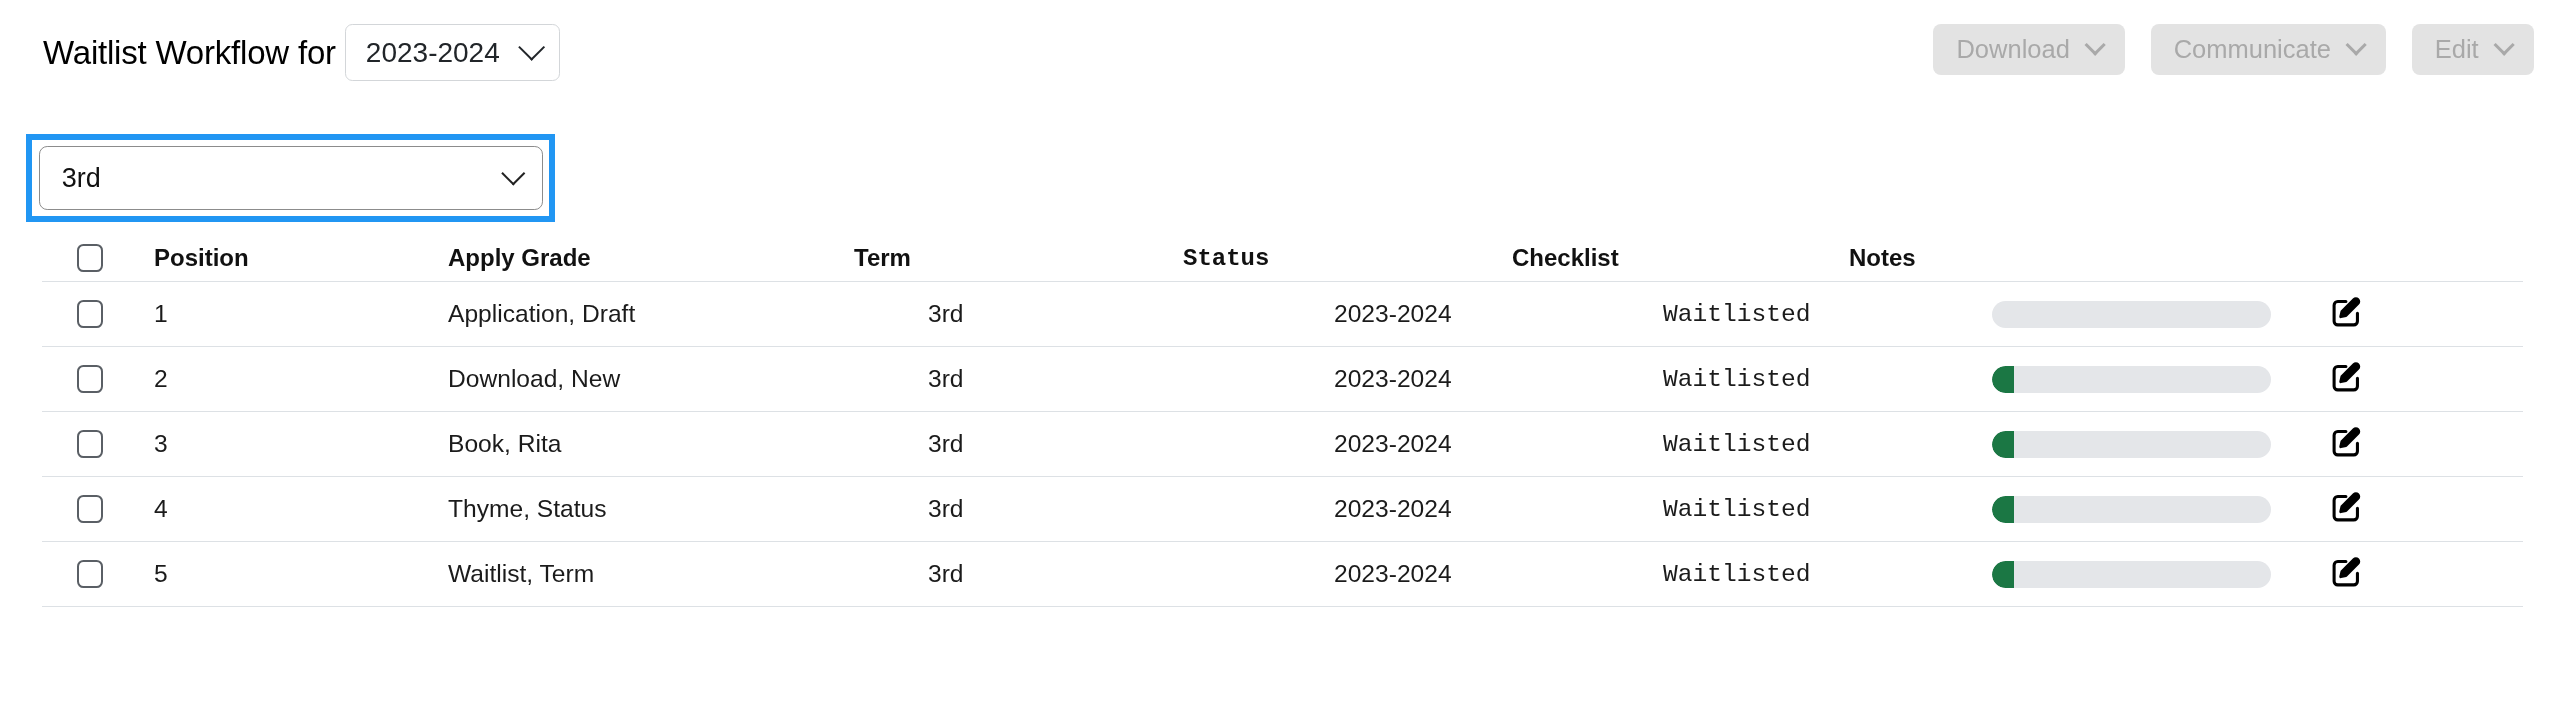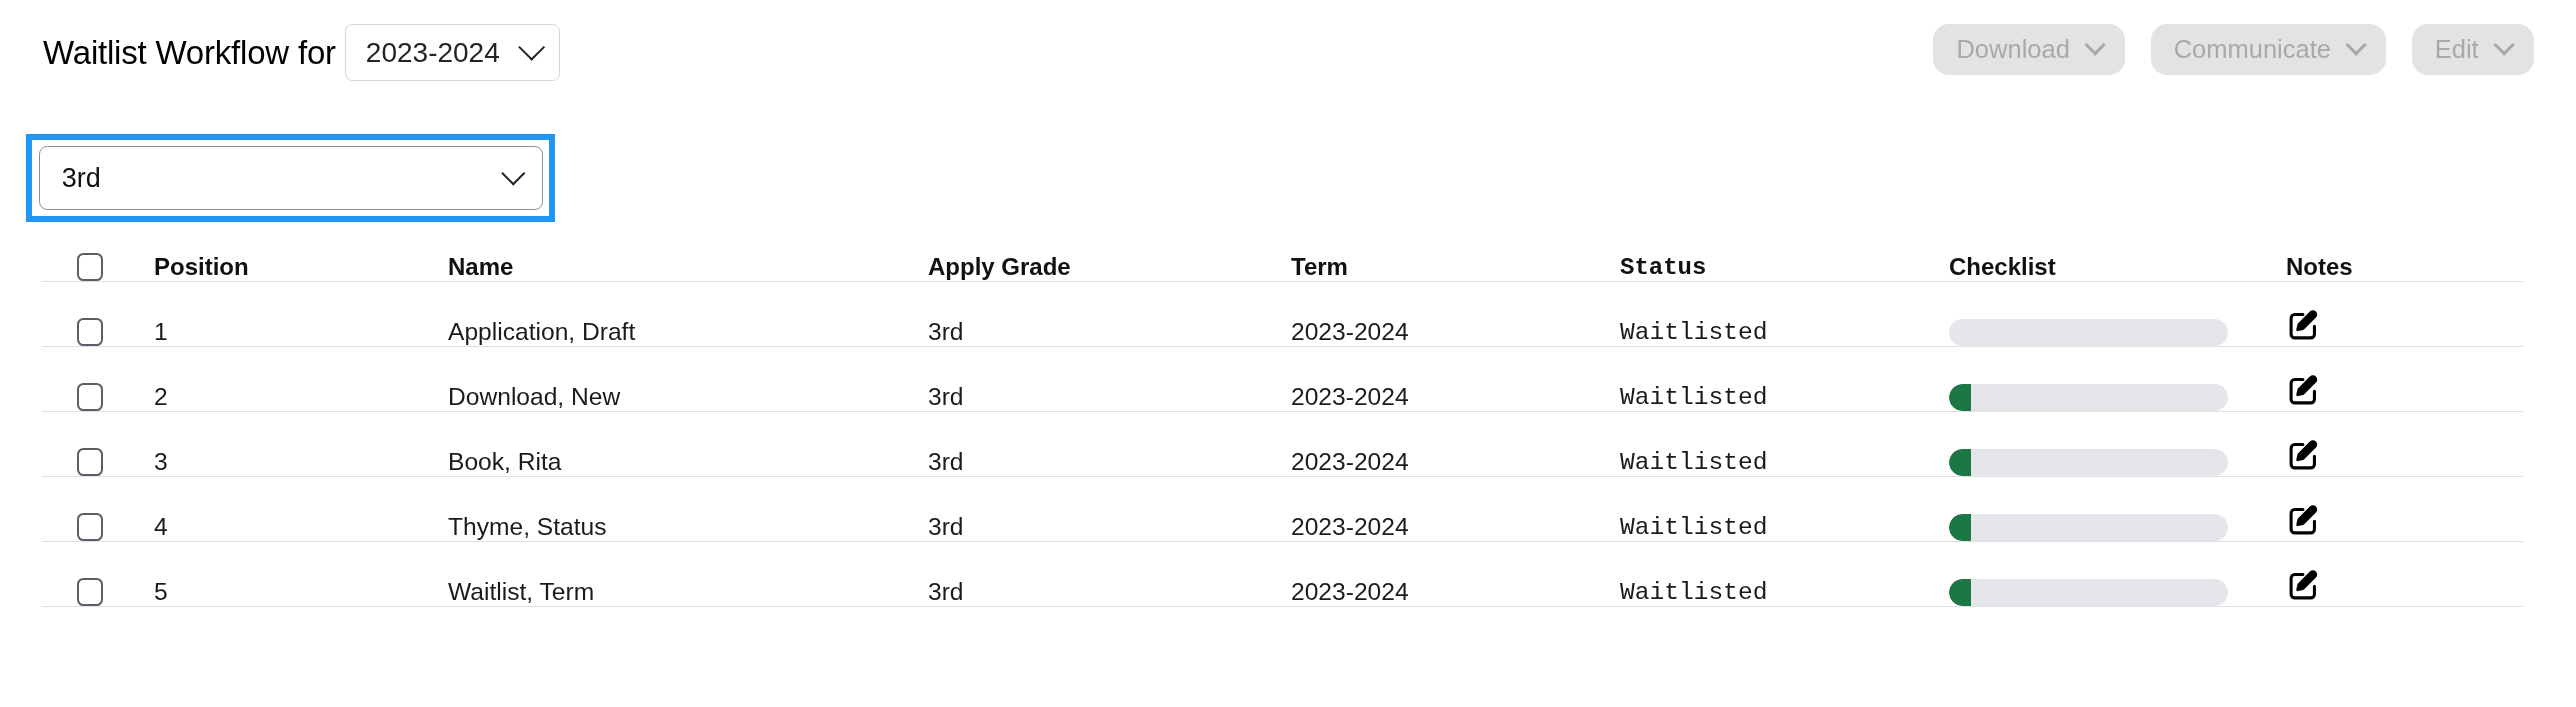--- a/index.html
+++ b/index.html
@@ -86,21 +86,21 @@
 
   .btn-disabled {
     display: flex;
     align-items: center;
     gap: 17.3px;
     height: 51px;
     box-sizing: border-box;
     padding: 0 23px;
     background: #e3e3e3;
     border: none;
-    border-radius: 16px;
+    border-radius: 8px;
     font-family: inherit;
     font-size: 25.5px;
     color: #a9a9a9;
     cursor: default;
     white-space: nowrap;
   }
   .btn-disabled .chev {
     width: 12px;
     height: 12px;
     border-right-width: 3.6px;
@@ -147,36 +147,36 @@
   
   .table {
     position: absolute;
     left: 42px;
     top: 235px;
     width: 2481px;
   }
 
   .trow {
     display: flex;
-    align-items: flex-end;
+    align-items: center;
     height: 65px;
     border-bottom: 1.8px solid #dde1e5;
     box-sizing: border-box;
     padding-left: 35px;
   }
   .trow.head {
     height: 47px;
     border-bottom: 1.8px solid #dde1e5;
   }
 
   .c-check  { width: 77px;  flex: none; display: flex; align-items: center; }
   .c-pos    { width: 294px; flex: none; }
   .c-name   { width: 480px; flex: none; }
   .c-grade  { width: 363px; flex: none; }
-  .c-term   { width: 329px; flex: none; }
+  .c-term   { width: 329px; flex: none; margin-left: 43px; }
   .c-status { width: 329px; flex: none; font-family: Liberation Mono, monospace; }
   .c-check-list { width: 337px; flex: none; }
   .c-notes  { width: 237px; flex: none; }
 
   .th {
     font-size: 24px;
     font-weight: bold;
     color: #111111;
     white-space: nowrap;
   }
@@ -257,21 +257,20 @@
     </div>
   </div>
 
   <div class="table">
 
     <div class="trow head">
       <div class="c-check">
         <span class="checkbox"></span>
       </div>
       <div class="c-pos    th">Position</div>
-      <div class="c-name   th">Name</div>
       <div class="c-grade  th">Apply Grade</div>
       <div class="c-term   th">Term</div>
       <div class="c-status th">Status</div>
       <div class="c-check-list th">Checklist</div>
       <div class="c-notes  th">Notes</div>
     </div>
 
     <div id="rows">
   <div class="trow">
     <div class="c-check">

